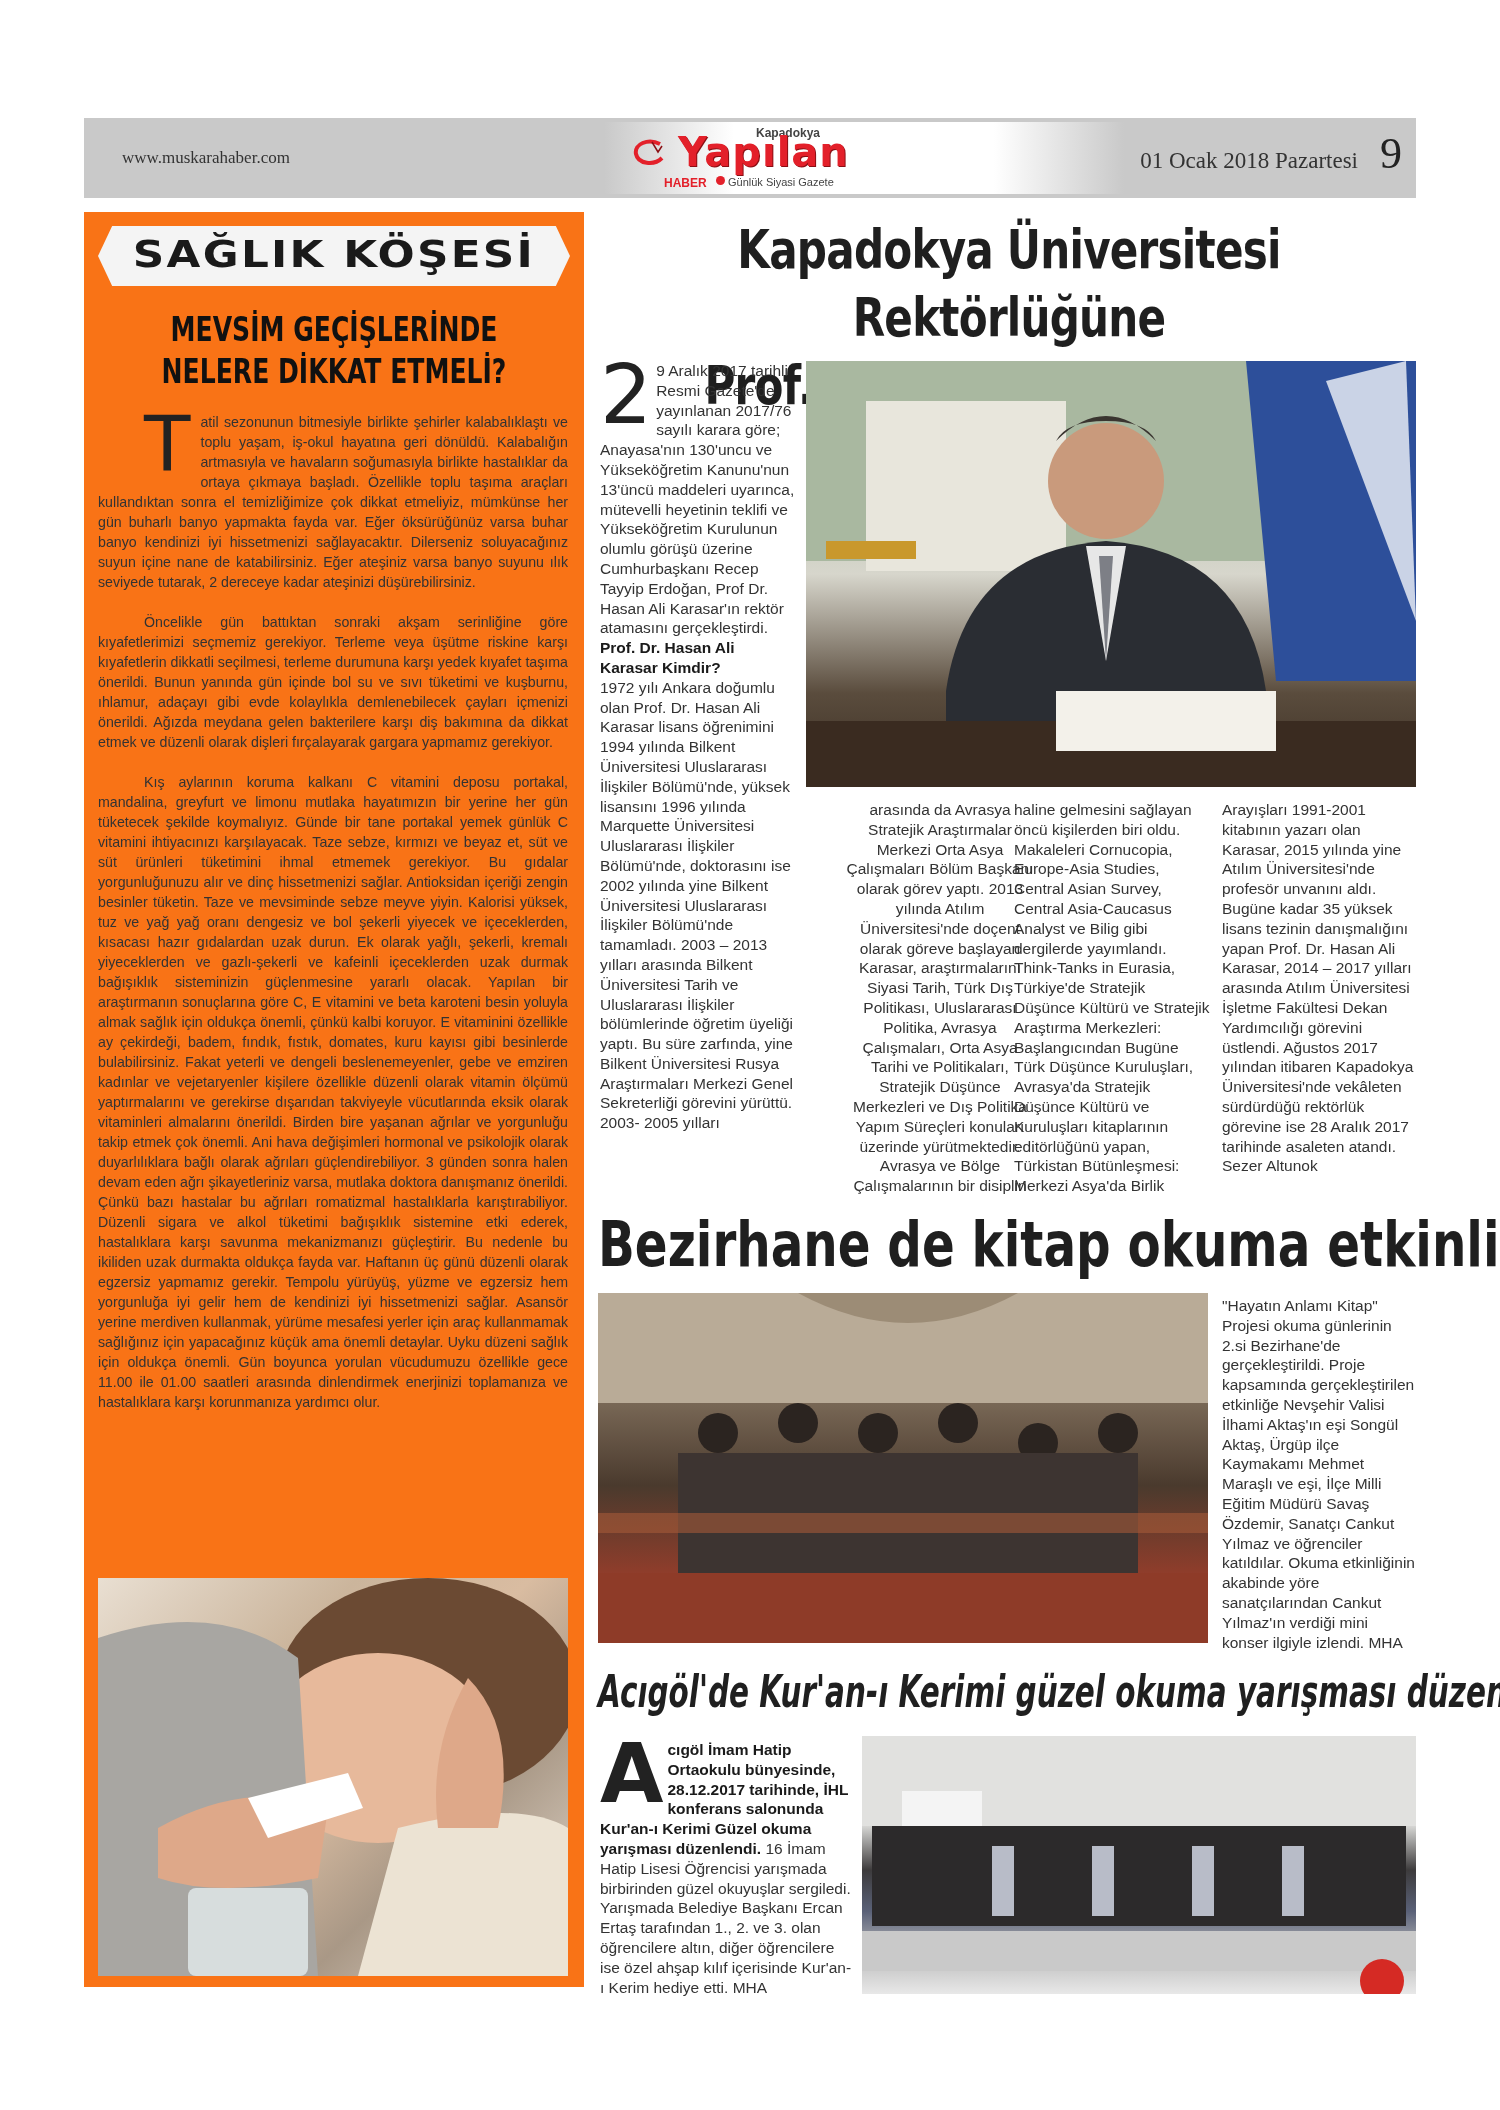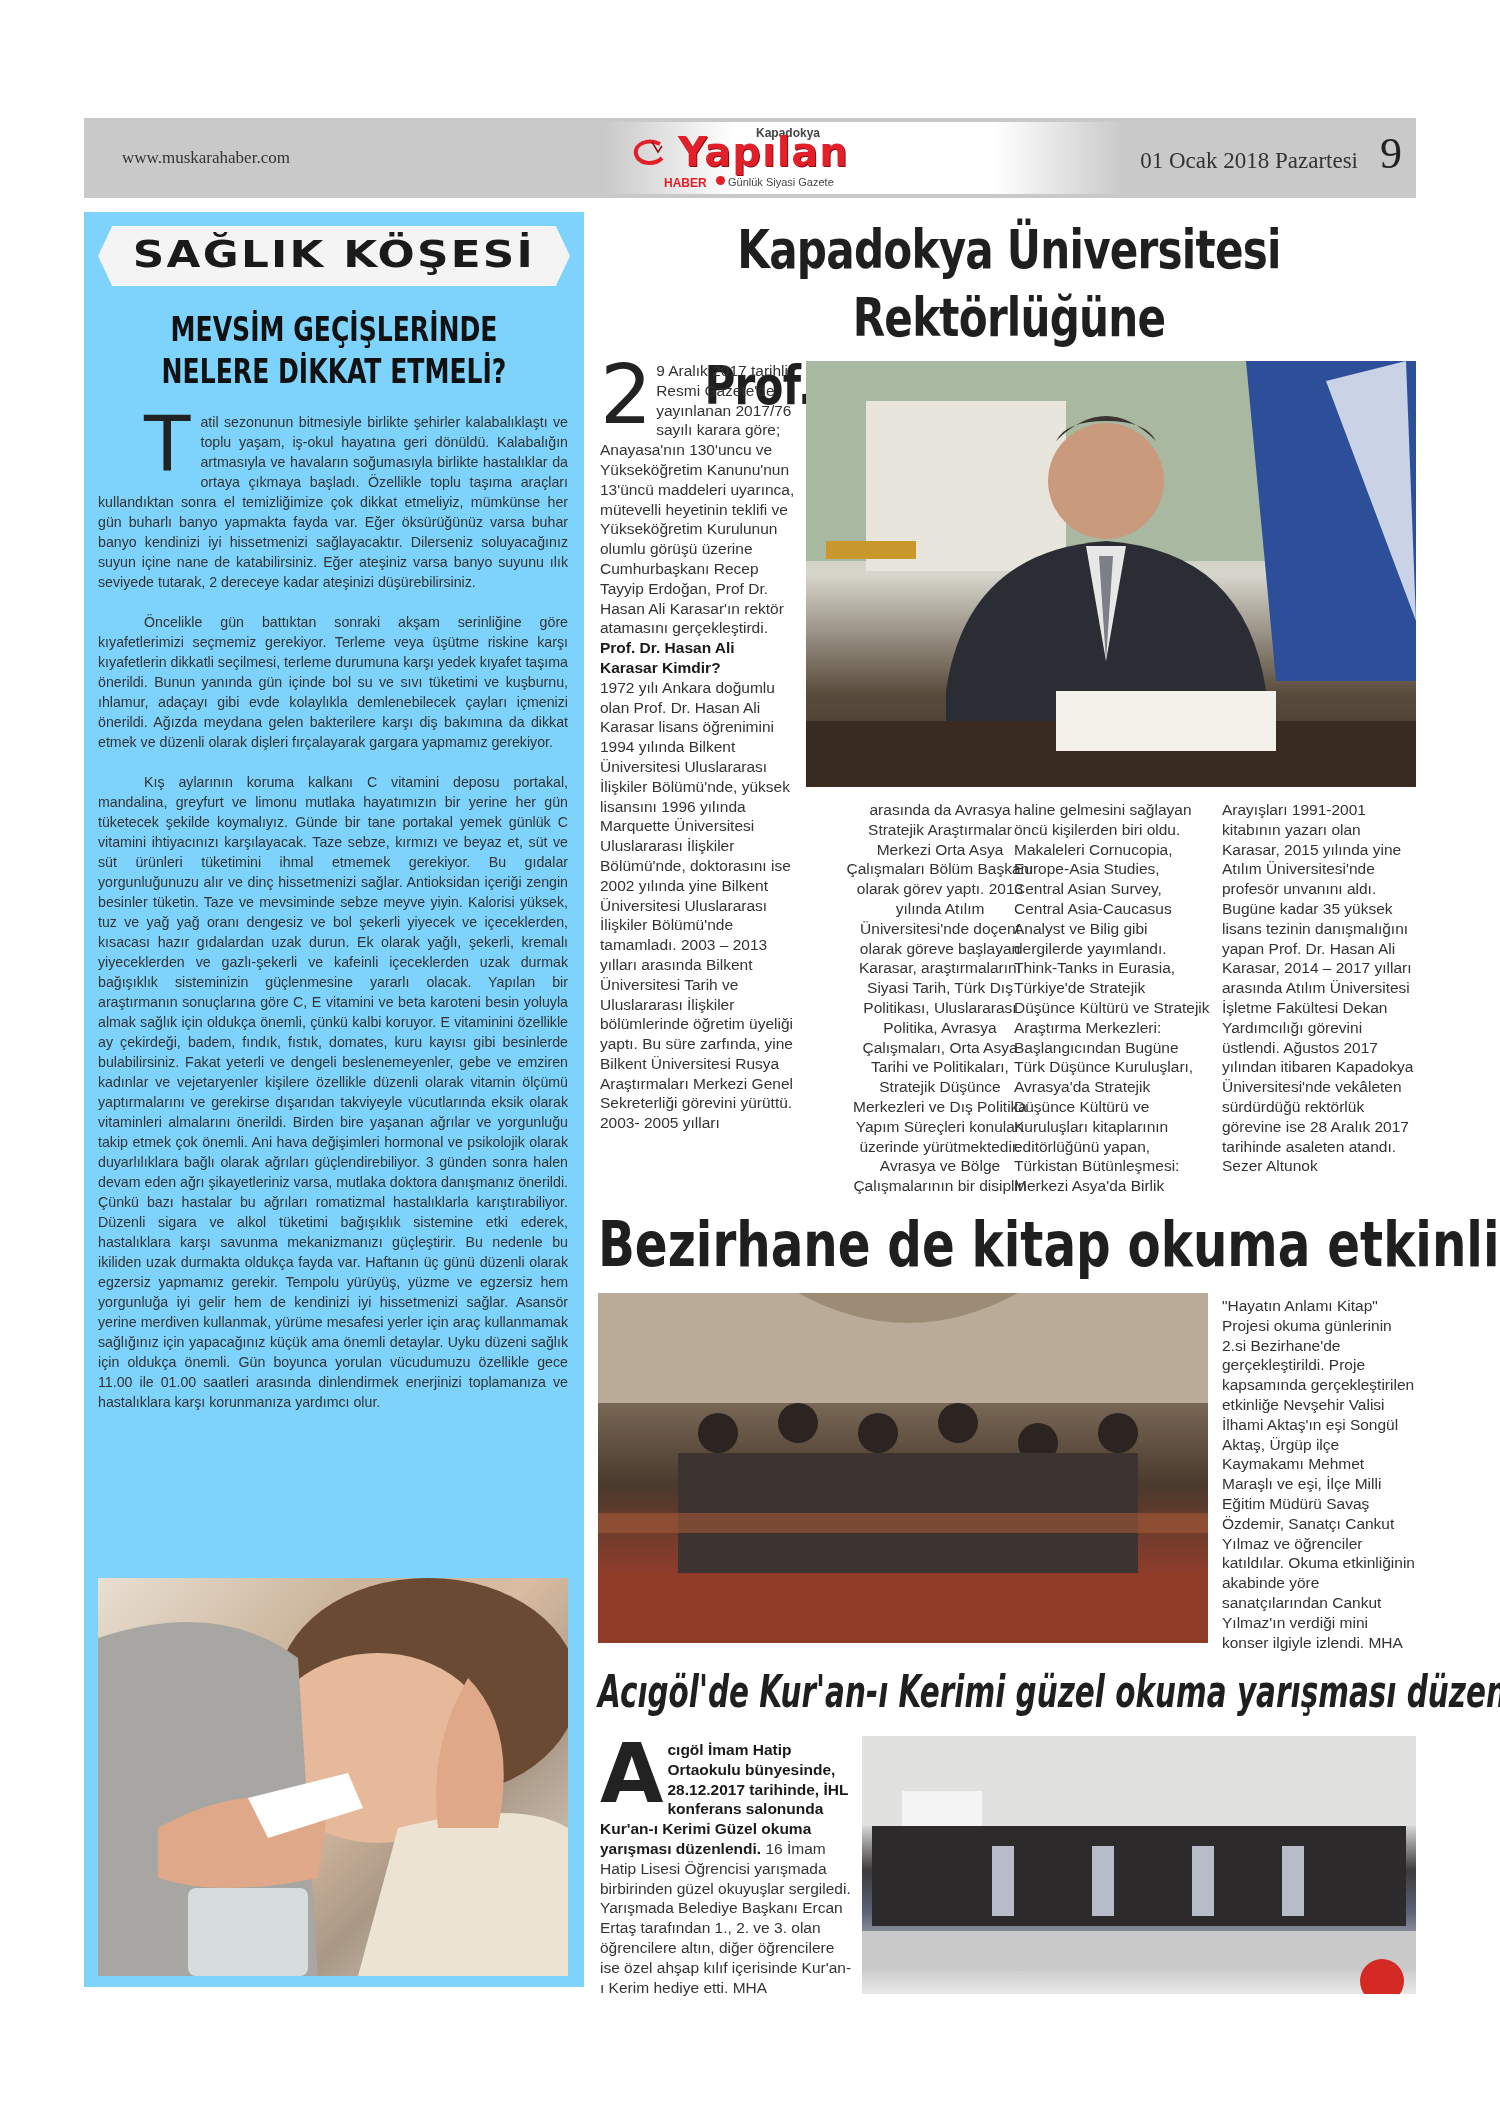--- a/index.html
+++ b/index.html
@@ -14,21 +14,21 @@
   .page-num{position:absolute;right:14px;top:14px;font-family:"Liberation Serif",serif;font-size:44px;color:#222;line-height:1;}
   .logo{position:absolute;left:544px;top:6px;width:300px;height:68px;}
   .logo .brand{position:absolute;left:50px;top:8px;font-family:"DejaVu Sans",sans-serif;font-weight:bold;font-size:40px;letter-spacing:1px;color:#e3202a;text-shadow:1px 1px 0 #8a0f14;line-height:1;}
   .logo .kapadokya{position:absolute;left:128px;top:2px;font-size:12px;color:#444;font-weight:bold;}
   .logo .haber{position:absolute;left:36px;top:52px;font-weight:bold;font-size:12px;color:#e3202a;}
   .logo .tagline{position:absolute;left:100px;top:52px;font-size:11px;color:#444;}
   .logo .dot{position:absolute;left:88px;top:52px;width:9px;height:9px;border-radius:50%;background:#e3202a;}
   .logo .swirl{position:absolute;left:2px;top:14px;width:42px;height:30px;}
 
   
-  .health{left:84px;top:212px;width:500px;height:1775px;background:#7dd3fc;}
+  .health{left:84px;top:212px;width:500px;height:1775px;background:#f97316;}
   .ribbon{position:absolute;left:14px;top:14px;width:472px;height:60px;background:#f4f4f4;clip-path:polygon(3% 0,97% 0,100% 50%,97% 100%,3% 100%,0 50%);}
   .ribbon-text{position:absolute;left:0;top:6px;width:100%;text-align:center;font-family:"DejaVu Sans",sans-serif;font-weight:bold;font-size:38px;letter-spacing:2px;color:#1a1a1a;transform:scaleX(1.15);}
   .health-title{position:absolute;left:0;top:96px;width:100%;text-align:center;font-family:"DejaVu Sans Condensed","DejaVu Sans",sans-serif;font-weight:bold;font-size:34px;line-height:42px;color:#111;transform:scaleX(0.82);transform-origin:center;}
   .health-body{position:absolute;left:14px;top:200px;width:470px;font-size:14.2px;line-height:20px;color:#333;text-align:justify;}
   .health-body p{margin:0 0 20px 0;text-indent:46px;}
   .health-body p.first{text-indent:0;}
   .dropcap-t{float:left;font-family:"DejaVu Sans",sans-serif;font-size:76px;line-height:62px;margin:2px 10px 0 46px;color:#222;}
   .health-photo{position:absolute;left:14px;top:1366px;width:470px;height:398px;overflow:hidden;background:linear-gradient(135deg,#e9dfd2 0%,#cbb59c 30%,#d9bca1 50%,#a99886 70%,#e7ddd1 100%);}
 
   

